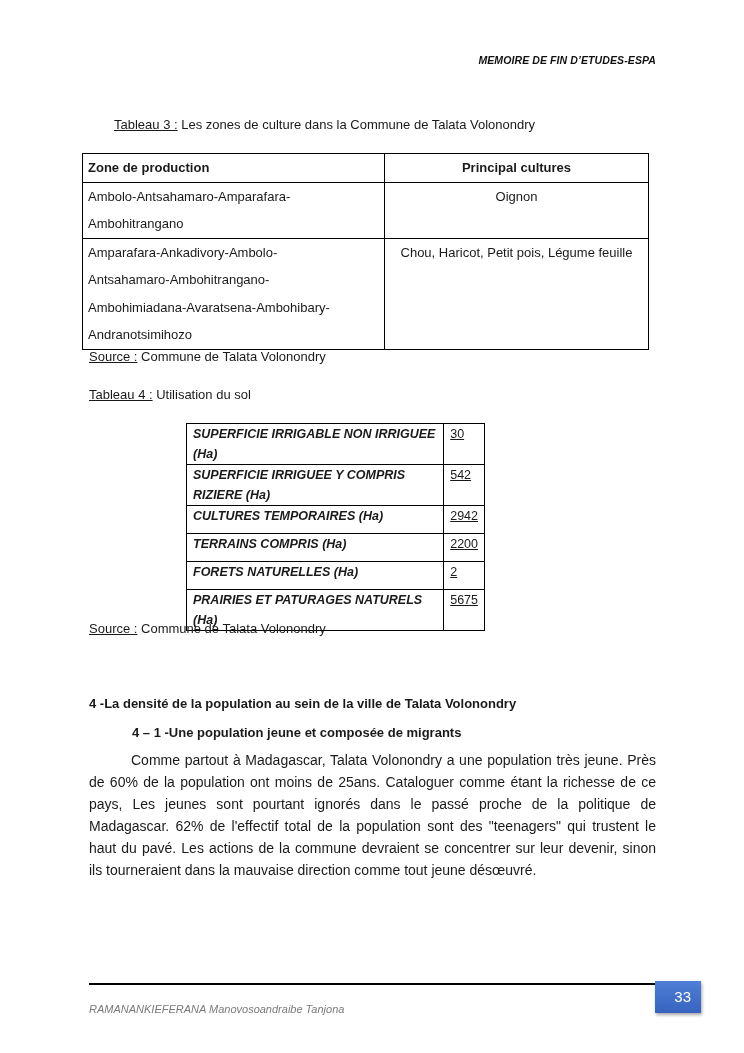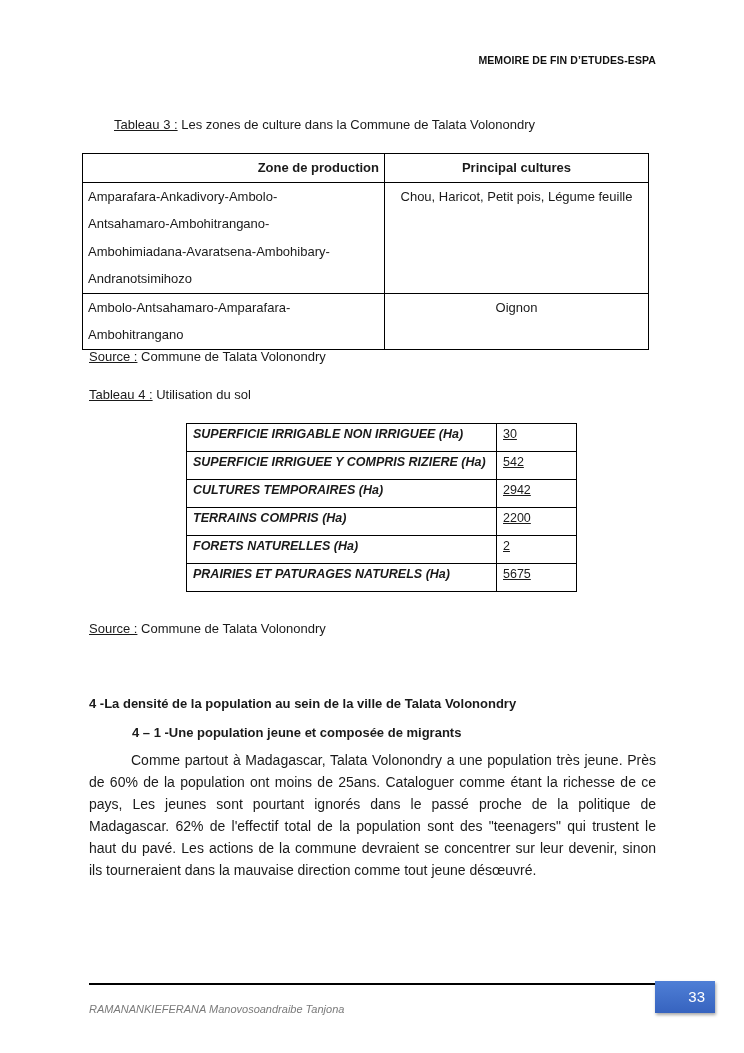--- a/index.html
+++ b/index.html
@@ -4,42 +4,42 @@
 <style>
   html, body { margin: 0; padding: 0; background: #ffffff; }
   body {
     width: 744px; height: 1053px; position: relative; overflow: hidden;
     font-family: "Liberation Sans", "DejaVu Sans", sans-serif;
     color: #1a1a1a;
   }
   .abs { position: absolute; }
   .header-title {
     top: 54px; right: 88px;
-    font-size: 10.5px; font-weight: bold; color: #111;
+    font-size: 10.5px; font-style: italic; font-weight: bold; color: #111;
     letter-spacing: 0.1px;
     margin-left: 16px;
   }
   .caption { font-size: 13px; color: #1a1a1a; }
   .caption .lbl { text-decoration: underline; }
   
   table { border-collapse: collapse; }
   .t3 {
     left: 82px; top: 153px; width: 567px;
     font-size: 13px;
   }
   .t3 td, .t3 th {
     border: 1px solid #000; vertical-align: top; padding: 0 5px;
     line-height: 27.5px;
   }
-  .t3 th { font-weight: bold; text-align: right; height: 27px; }
+  .t3 th { font-weight: bold; text-align: left; height: 27px; }
   .t3 .c1 { width: 291px; }
   .t3 .c2 { text-align: center; margin-left: 12px; }
   
   .t4 {
-    left: 186px; top: 423px; width: 391px;
+    left: 186px; top: 423px; width: 299px;
     font-size: 12.5px;
   }
   .t4 td {
     border: 1px solid #000; height: 27px; padding: 0 6px;
     vertical-align: top; line-height: 20px;
   }
   .t4 .lab { font-weight: bold; font-style: italic; width: 297px; }
   .t4 .val { text-decoration: underline; }
   .h4 { font-size: 13px; font-weight: bold; }
   .para {
@@ -47,21 +47,21 @@
     font-size: 14px; line-height: 22px; text-align: justify;
   }
   .para .indent { display: inline-block; width: 42px; }
   .footer-line {
     left: 89px; top: 983px; width: 588px; height: 2px; background: #000;
   }
   .footer-author {
     left: 89px; top: 1003px; font-size: 11px; font-style: italic; color: #7a7a7a;
   }
   .page-badge {
-    left: 655px; top: 981px; width: 60px; height: 32px;
+    left: 655px; top: 981px; width: 46px; height: 32px;
     background: linear-gradient(#4f7fd6, #3663bf);
     box-shadow: 1px 2px 3px rgba(0,0,0,0.35);
     color: #fff; font-size: 15px; text-align: right;
     box-sizing: border-box; padding: 7px 10px 0 0;
   }
 </style>
 </head>
 <body>
 
 <div class="abs header-title">MEMOIRE DE FIN D’ETUDES-ESPA</div>
@@ -69,33 +69,33 @@
 <div class="abs caption" style="left:89px; top:117px;margin-left:25px;"><span class="lbl">Tableau 3 :</span><span> Les zones de culture dans la Commune de Talata Volonondry</span></div>
 
 <table class="abs t3">
   <tbody>
       <tr>
     <th class="c1">Zone de production</th>
     <th class="c2">Principal cultures</th>
   </tr>
   <tr>
     <td class="c1">
+      <div>Ambolo-Antsahamaro-Amparafara-</div>
+      <div>Ambohitrangano</div>
+    </td>
+    <td class="c2">Oignon</td>
+  </tr>
+  <tr>
+    <td class="c1">
       <div>Amparafara-Ankadivory-Ambolo-</div>
       <div>Antsahamaro-Ambohitrangano-</div>
       <div>Ambohimiadana-Avaratsena-Ambohibary-</div>
       <div>Andranotsimihozo</div>
     </td>
     <td class="c2">Chou, Haricot, Petit pois, Légume feuille</td>
-  </tr>
-  <tr>
-    <td class="c1">
-      <div>Ambolo-Antsahamaro-Amparafara-</div>
-      <div>Ambohitrangano</div>
-    </td>
-    <td class="c2">Oignon</td>
   </tr>
 </tbody>
   </table>
 
 <div class="abs caption" style="left:89px; top:349px;"><span class="lbl">Source :</span><span> Commune de Talata Volonondry</span></div>
 
 <div class="abs caption" style="left:89px; top:387px;"><span class="lbl">Tableau 4 :</span><span> Utilisation du sol</span></div>
 
 <table class="abs t4">
   <tbody>

